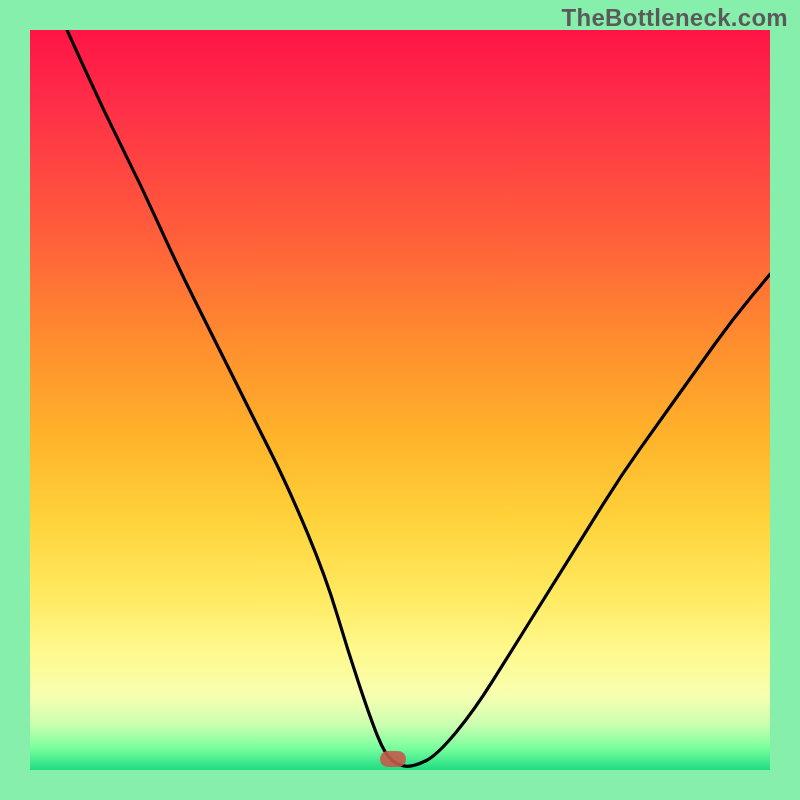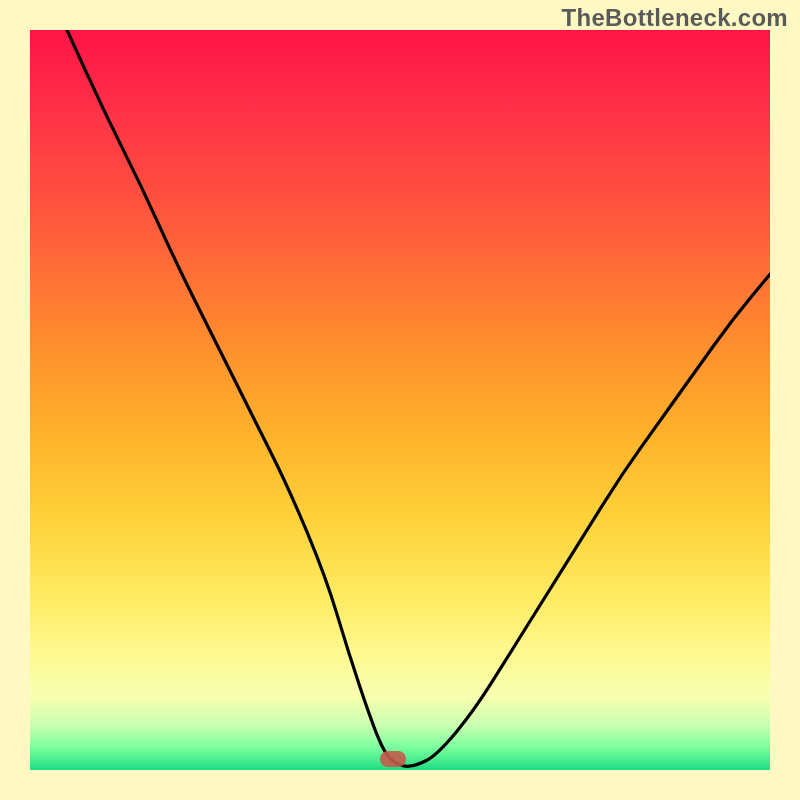--- a/index.html
+++ b/index.html
@@ -8,21 +8,21 @@
     width: 800px;
     height: 800px;
     background: #000;
     font-family: Arial, Helvetica, sans-serif;
     overflow: hidden;
   }
   .frame {
     position: relative;
     width: 800px;
     height: 800px;
-    background: #fef9c3;
+    background: #86efac;
   }
   .watermark {
     position: absolute;
     top: 4px;
     right: 12px;
     color: #5a5a5a;
     font-size: 24px;
     font-weight: 600;
     letter-spacing: 0.3px;
     z-index: 20;

